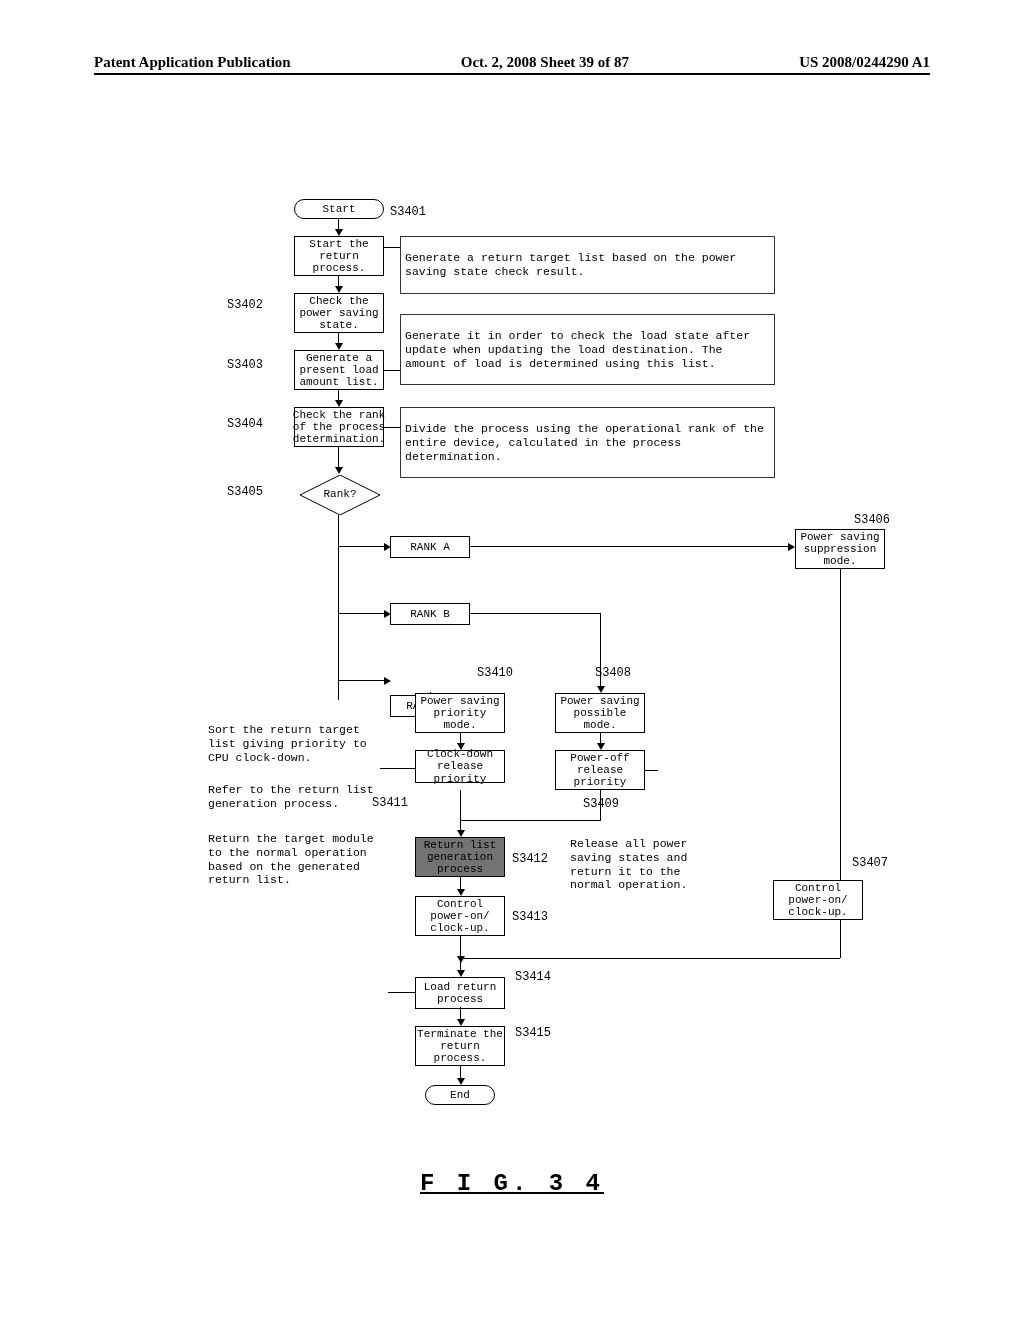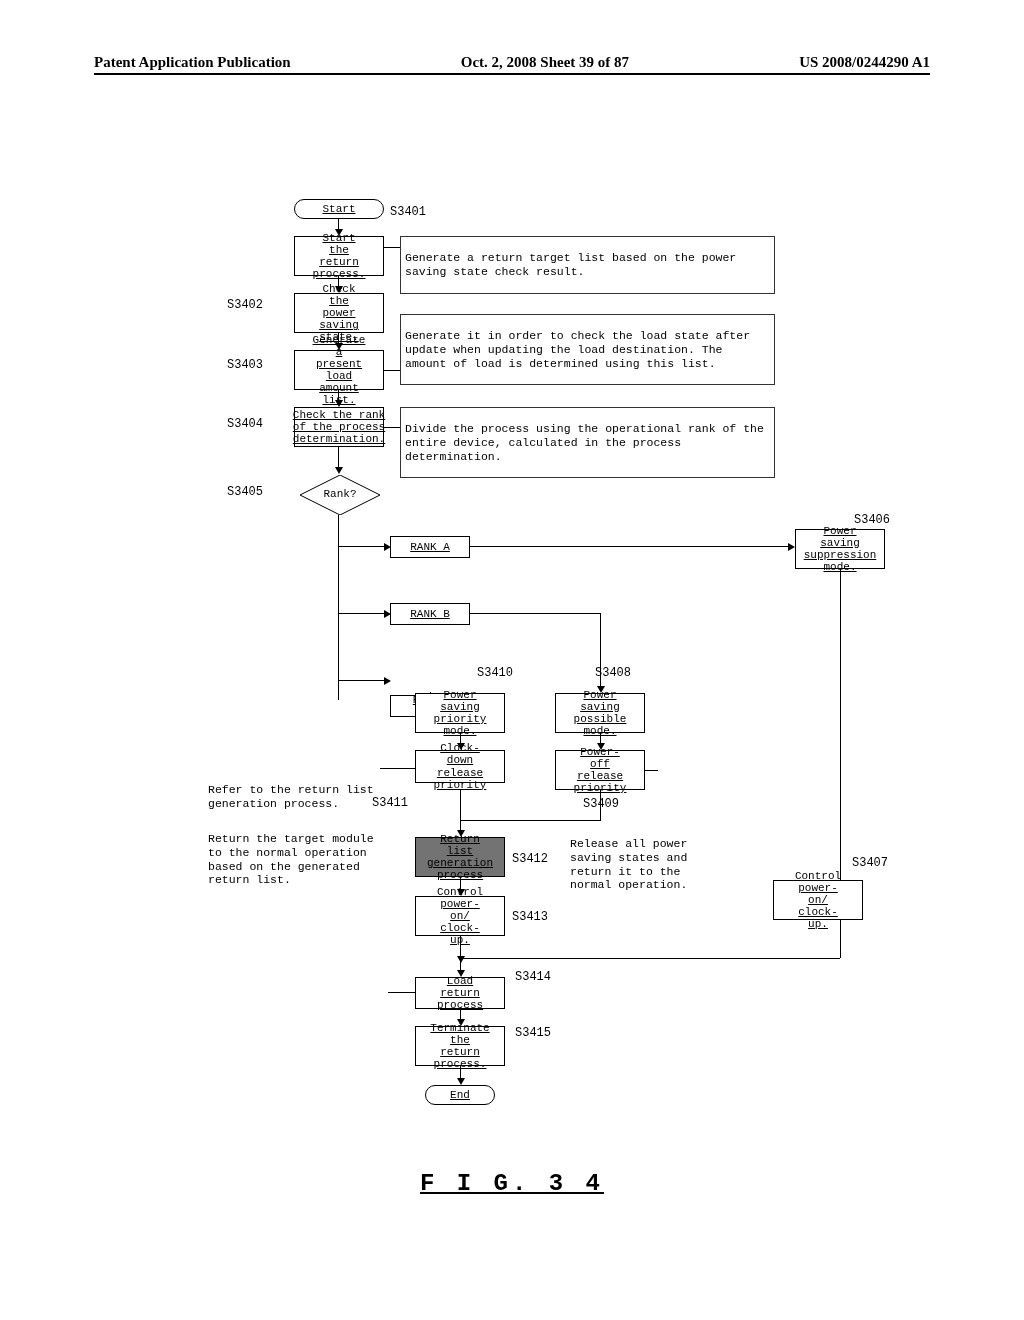--- a/index.html
+++ b/index.html
@@ -31,24 +31,23 @@
   }
   .node {
     position: absolute;
     border: 1px solid #000;
     background: #fff;
     display: flex;
     align-items: center;
     justify-content: center;
     text-align: center;
     line-height: 1.1;
-    padding: 1px 16px;
+    padding: 1px 0;
     box-sizing: border-box;
     font-size: 11px;
-    text-decoration: underline;
   }
   .terminator {
     border-radius: 20px;
   }
   .shaded {
     background: #737373;
   }
   .note {
     position: absolute;
     border: 1px solid #333;
@@ -184,20 +183,21 @@
   <div class="conn" style="left:460px; top:820px; width:141px; height:1px;"></div>
 
   <div class="label-s" style="left:477px; top:666px;">S3410</div>
   <div class="node" style="left:415px; top:693px; width:90px; height:40px;">Power saving priority mode.</div>
   <div class="conn" style="left:460px; top:733px; width:1px; height:12px;"></div>
   <div class="arrow-down" style="left:456.5px; top:743px;"></div>
 
   <div class="node" style="left:415px; top:750px; width:90px; height:33px;">Clock-down release priority</div>
   <div class="label-s" style="left:372px; top:796px;">S3411</div>
 
+  <div class="ann" style="left:208px; top:723px; width:170px;">Sort the return target list giving priority to CPU clock-down.</div>
   <div class="conn" style="left:380px; top:768px; width:35px; height:1px;"></div>
 
   <div class="ann" style="left:208px; top:783px; width:170px;">Refer to the return list generation process.</div>
 
   <div class="conn" style="left:460px; top:790px; width:1px; height:42px;"></div>
   <div class="arrow-down" style="left:456.5px; top:830px;"></div>
 
   <div class="node shaded" style="left:415px; top:837px; width:90px; height:40px;">Return list generation process</div>
   <div class="label-s" style="left:512px; top:852px;">S3412</div>
   <div class="ann" style="left:208px; top:832px; width:180px;">Return the target module to the normal operation based on the generated return list.</div>

